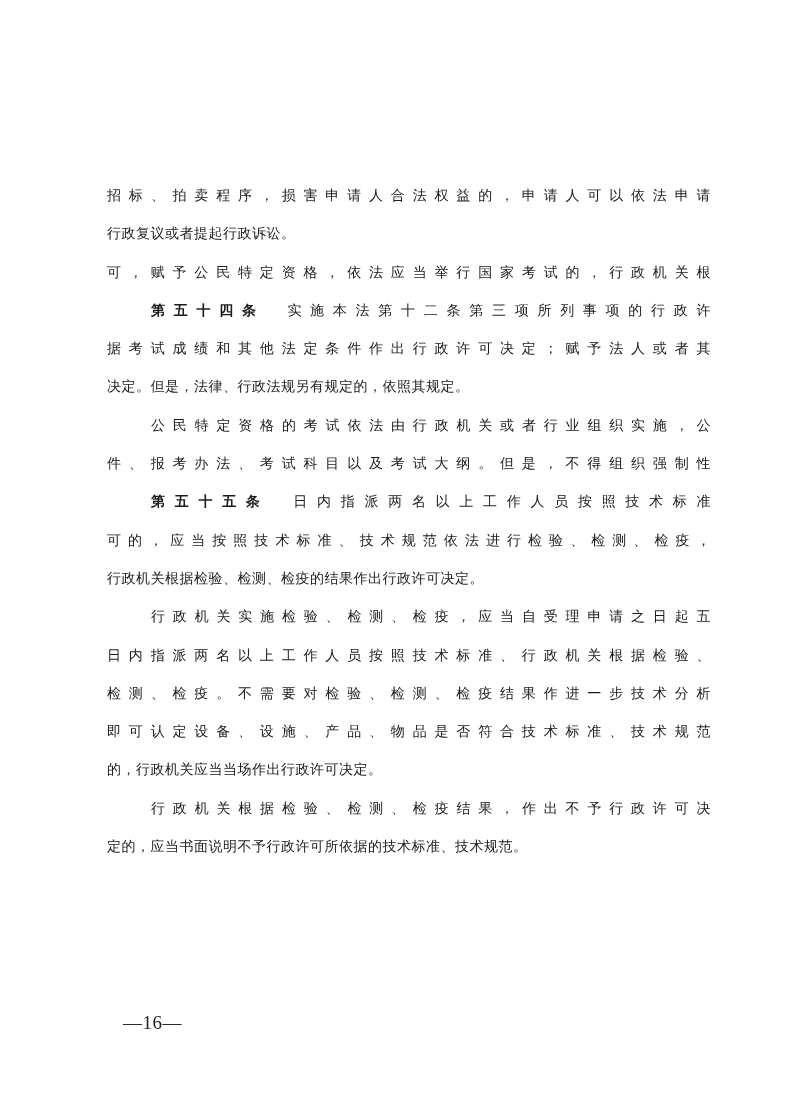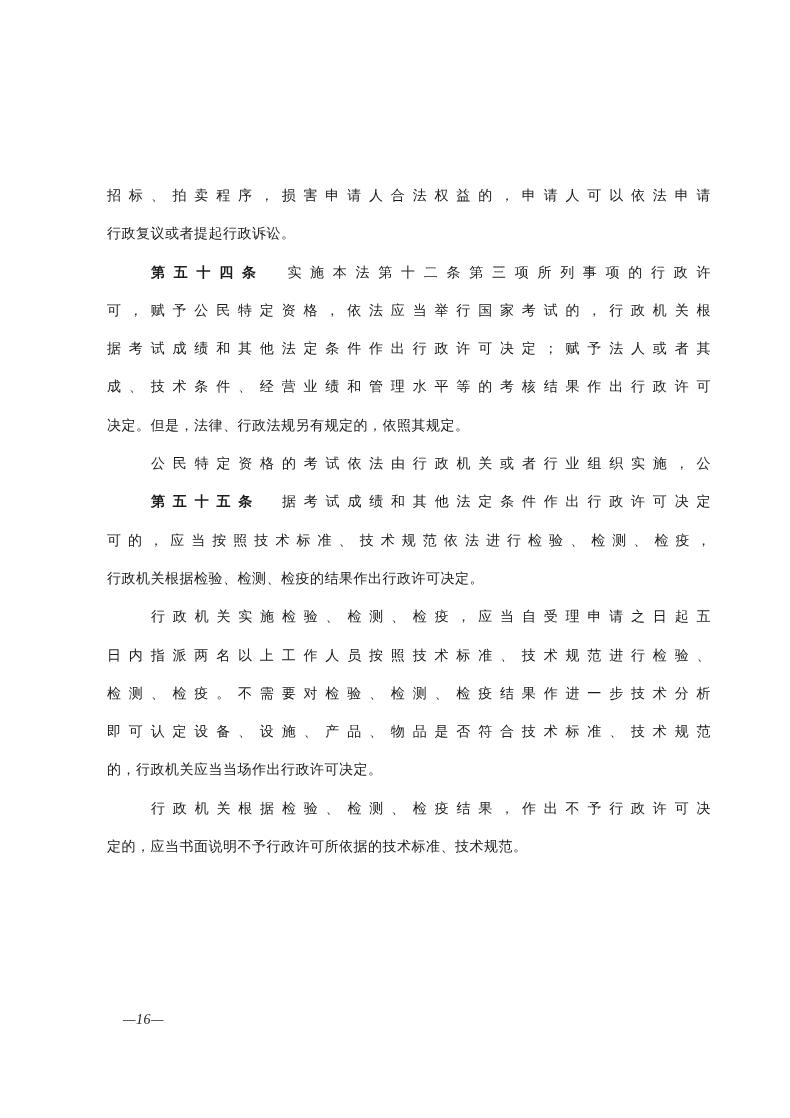--- a/index.html
+++ b/index.html
@@ -43,45 +43,44 @@
   .line.indent {
     text-indent: 44px;
   }
   .art {
     font-weight: 700;
   }
   .footer {
     position: absolute;
     left: 123px;
     top: 1012px;
-    font-size: 14px;
+    font-size: 19px;
     letter-spacing: 0.5px;
     color: #222222;
-    font-style: italic;
   }
 </style>
 </head>
 <body>
 
 <div class="page">
 
   <div class="doc">
     <div class="line full">招标、拍卖程序，损害申请人合法权益的，申请人可以依法申请</div>
     <div class="line end">行政复议或者提起行政诉讼。</div>
+    <div class="line full">可，赋予公民特定资格，依法应当举行国家考试的，行政机关根</div>
     <div class="line full indent"><span class="art">第五十四条</span><span>　实施本法第十二条第三项所列事项的行政许</span></div>
-    <div class="line full">可，赋予公民特定资格，依法应当举行国家考试的，行政机关根</div>
     <div class="line full">据考试成绩和其他法定条件作出行政许可决定；赋予法人或者其</div>
-    <div class="line full">成、技术条件、经营业绩和管理水平等的考核结果作出行政许可</div>
     <div class="line end">决定。但是，法律、行政法规另有规定的，依照其规定。</div>
     <div class="line full indent">公民特定资格的考试依法由行政机关或者行业组织实施，公</div>
-    <div class="line full indent"><span class="art">第五十五条</span><span>　据考试成绩和其他法定条件作出行政许可决定</span></div>
+    <div class="line full">件、报考办法、考试科目以及考试大纲。但是，不得组织强制性</div>
+    <div class="line full indent"><span class="art">第五十五条</span><span>　日内指派两名以上工作人员按照技术标准</span></div>
     <div class="line full">可的，应当按照技术标准、技术规范依法进行检验、检测、检疫，</div>
     <div class="line end">行政机关根据检验、检测、检疫的结果作出行政许可决定。</div>
     <div class="line full indent">行政机关实施检验、检测、检疫，应当自受理申请之日起五</div>
-    <div class="line full">日内指派两名以上工作人员按照技术标准、技术规范进行检验、</div>
+    <div class="line full">日内指派两名以上工作人员按照技术标准、行政机关根据检验、</div>
     <div class="line full">检测、检疫。不需要对检验、检测、检疫结果作进一步技术分析</div>
     <div class="line full">即可认定设备、设施、产品、物品是否符合技术标准、技术规范</div>
     <div class="line end">的，行政机关应当当场作出行政许可决定。</div>
     <div class="line full indent">行政机关根据检验、检测、检疫结果，作出不予行政许可决</div>
     <div class="line end">定的，应当书面说明不予行政许可所依据的技术标准、技术规范。</div>
   </div>
 
   <div class="footer">—16—</div>
 
 </div>

